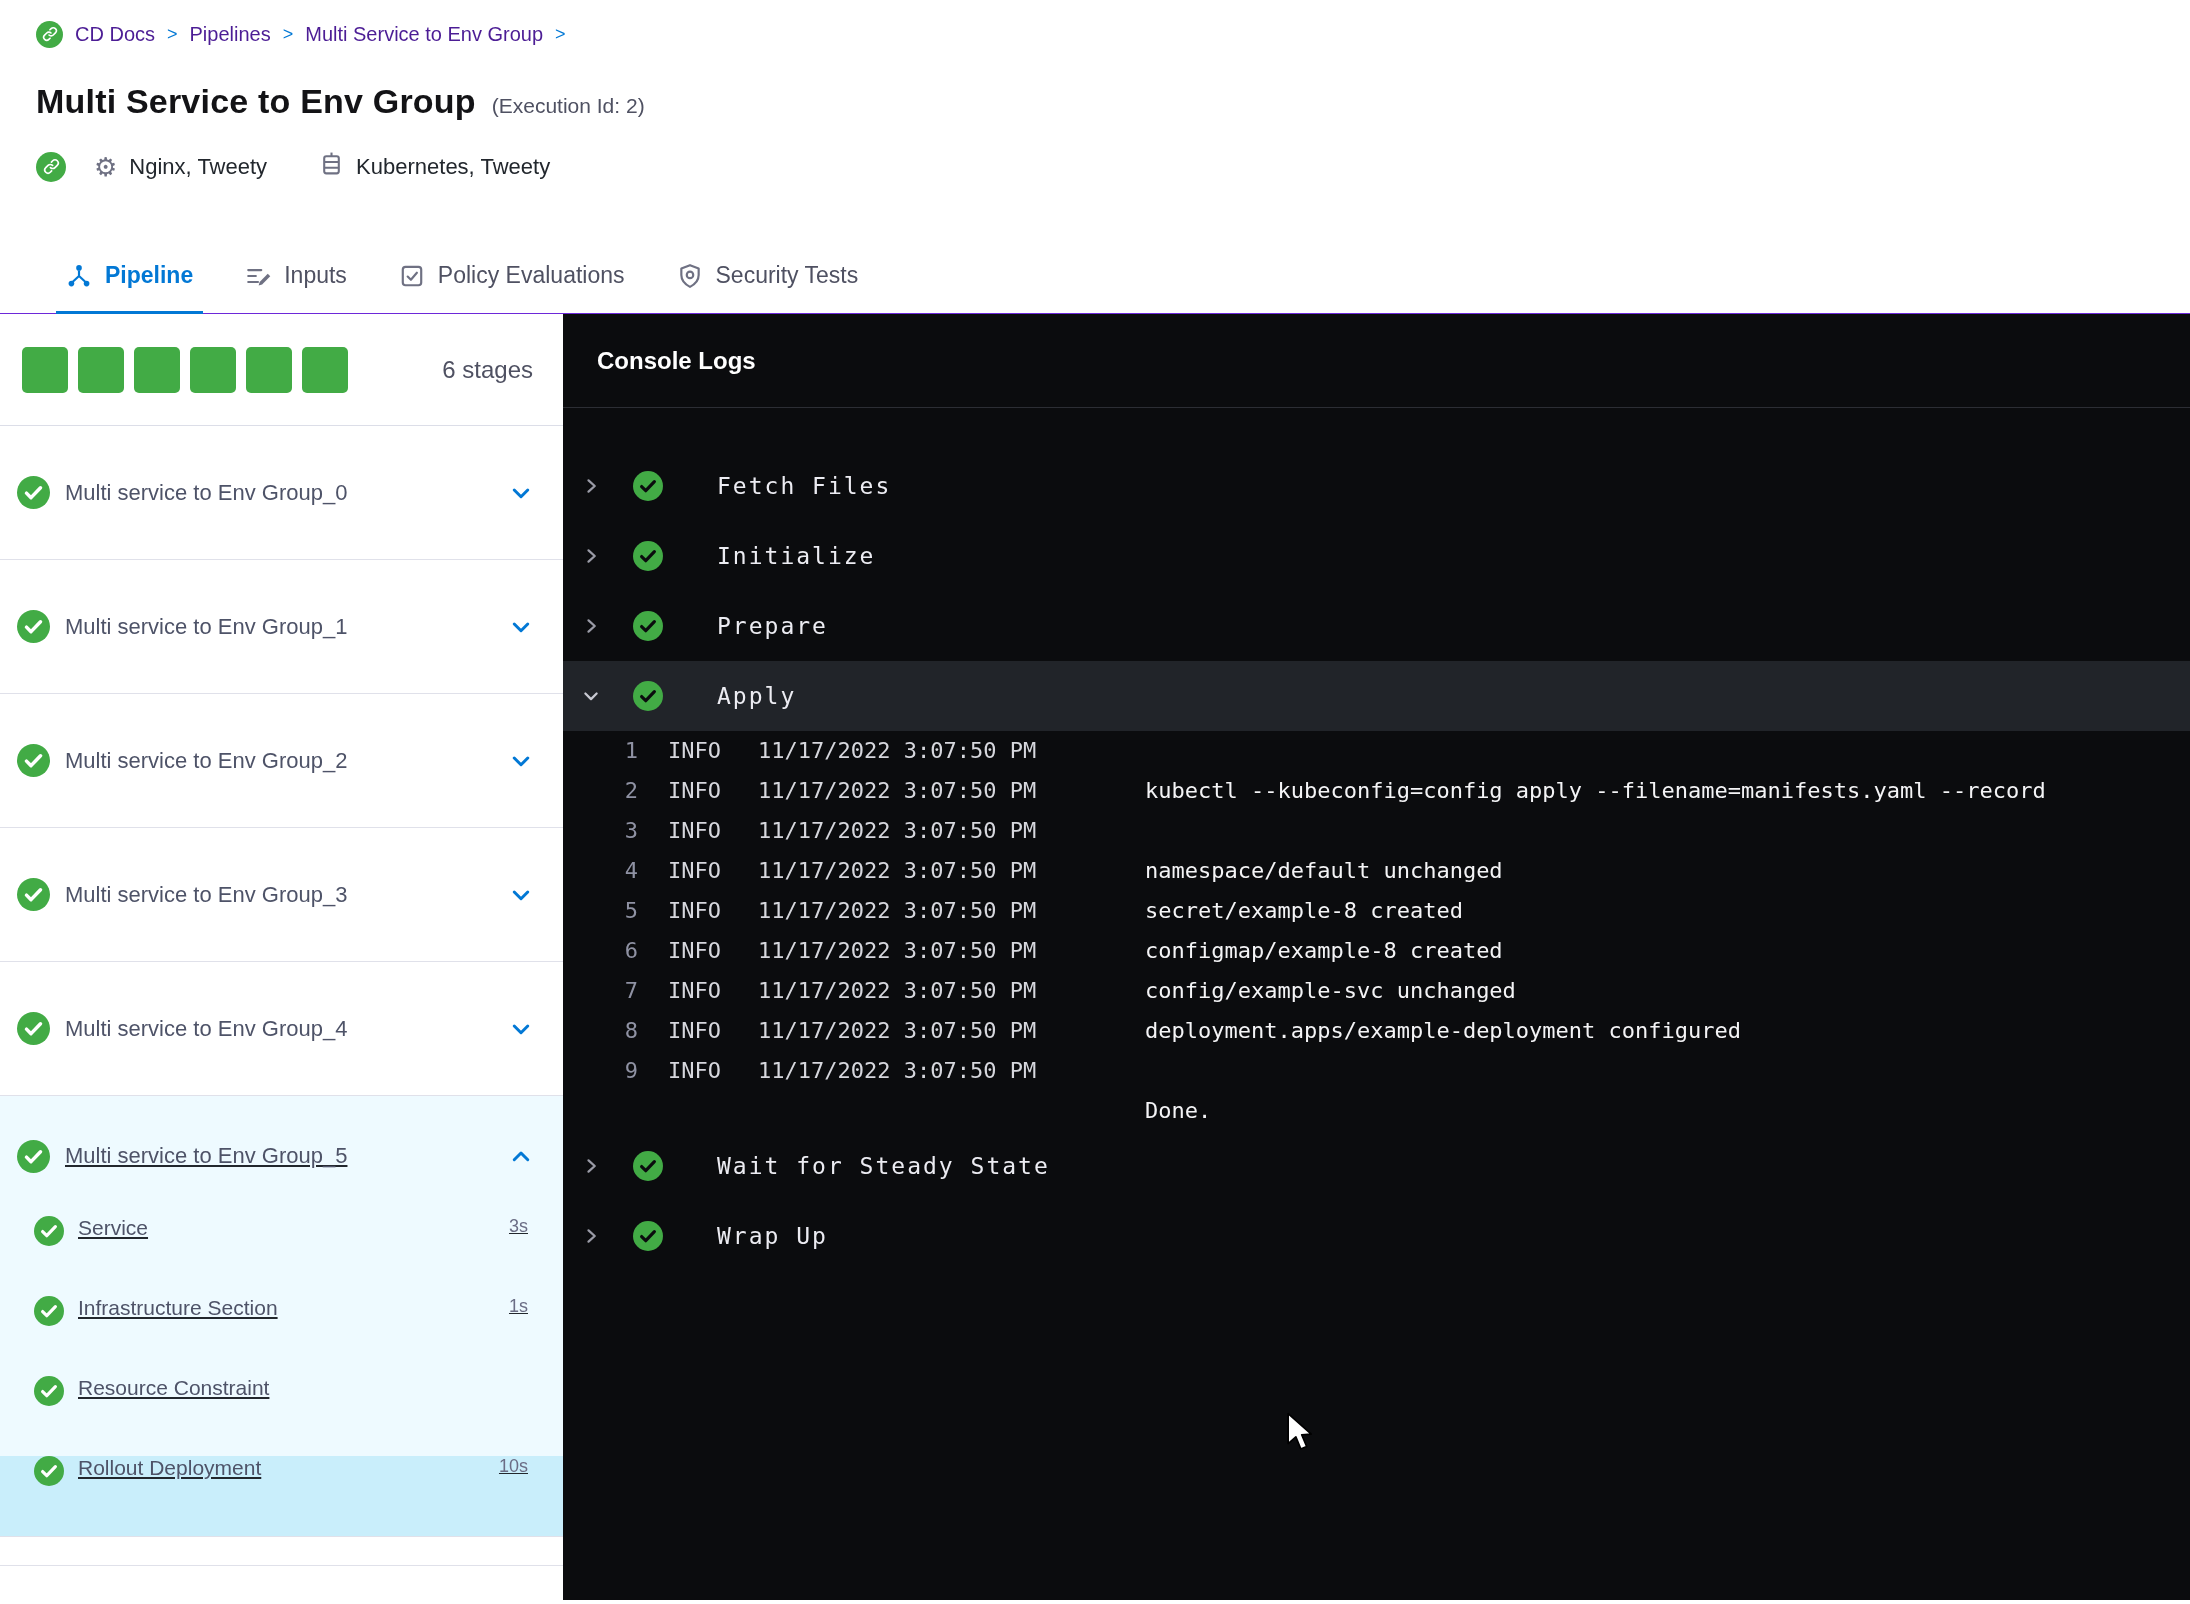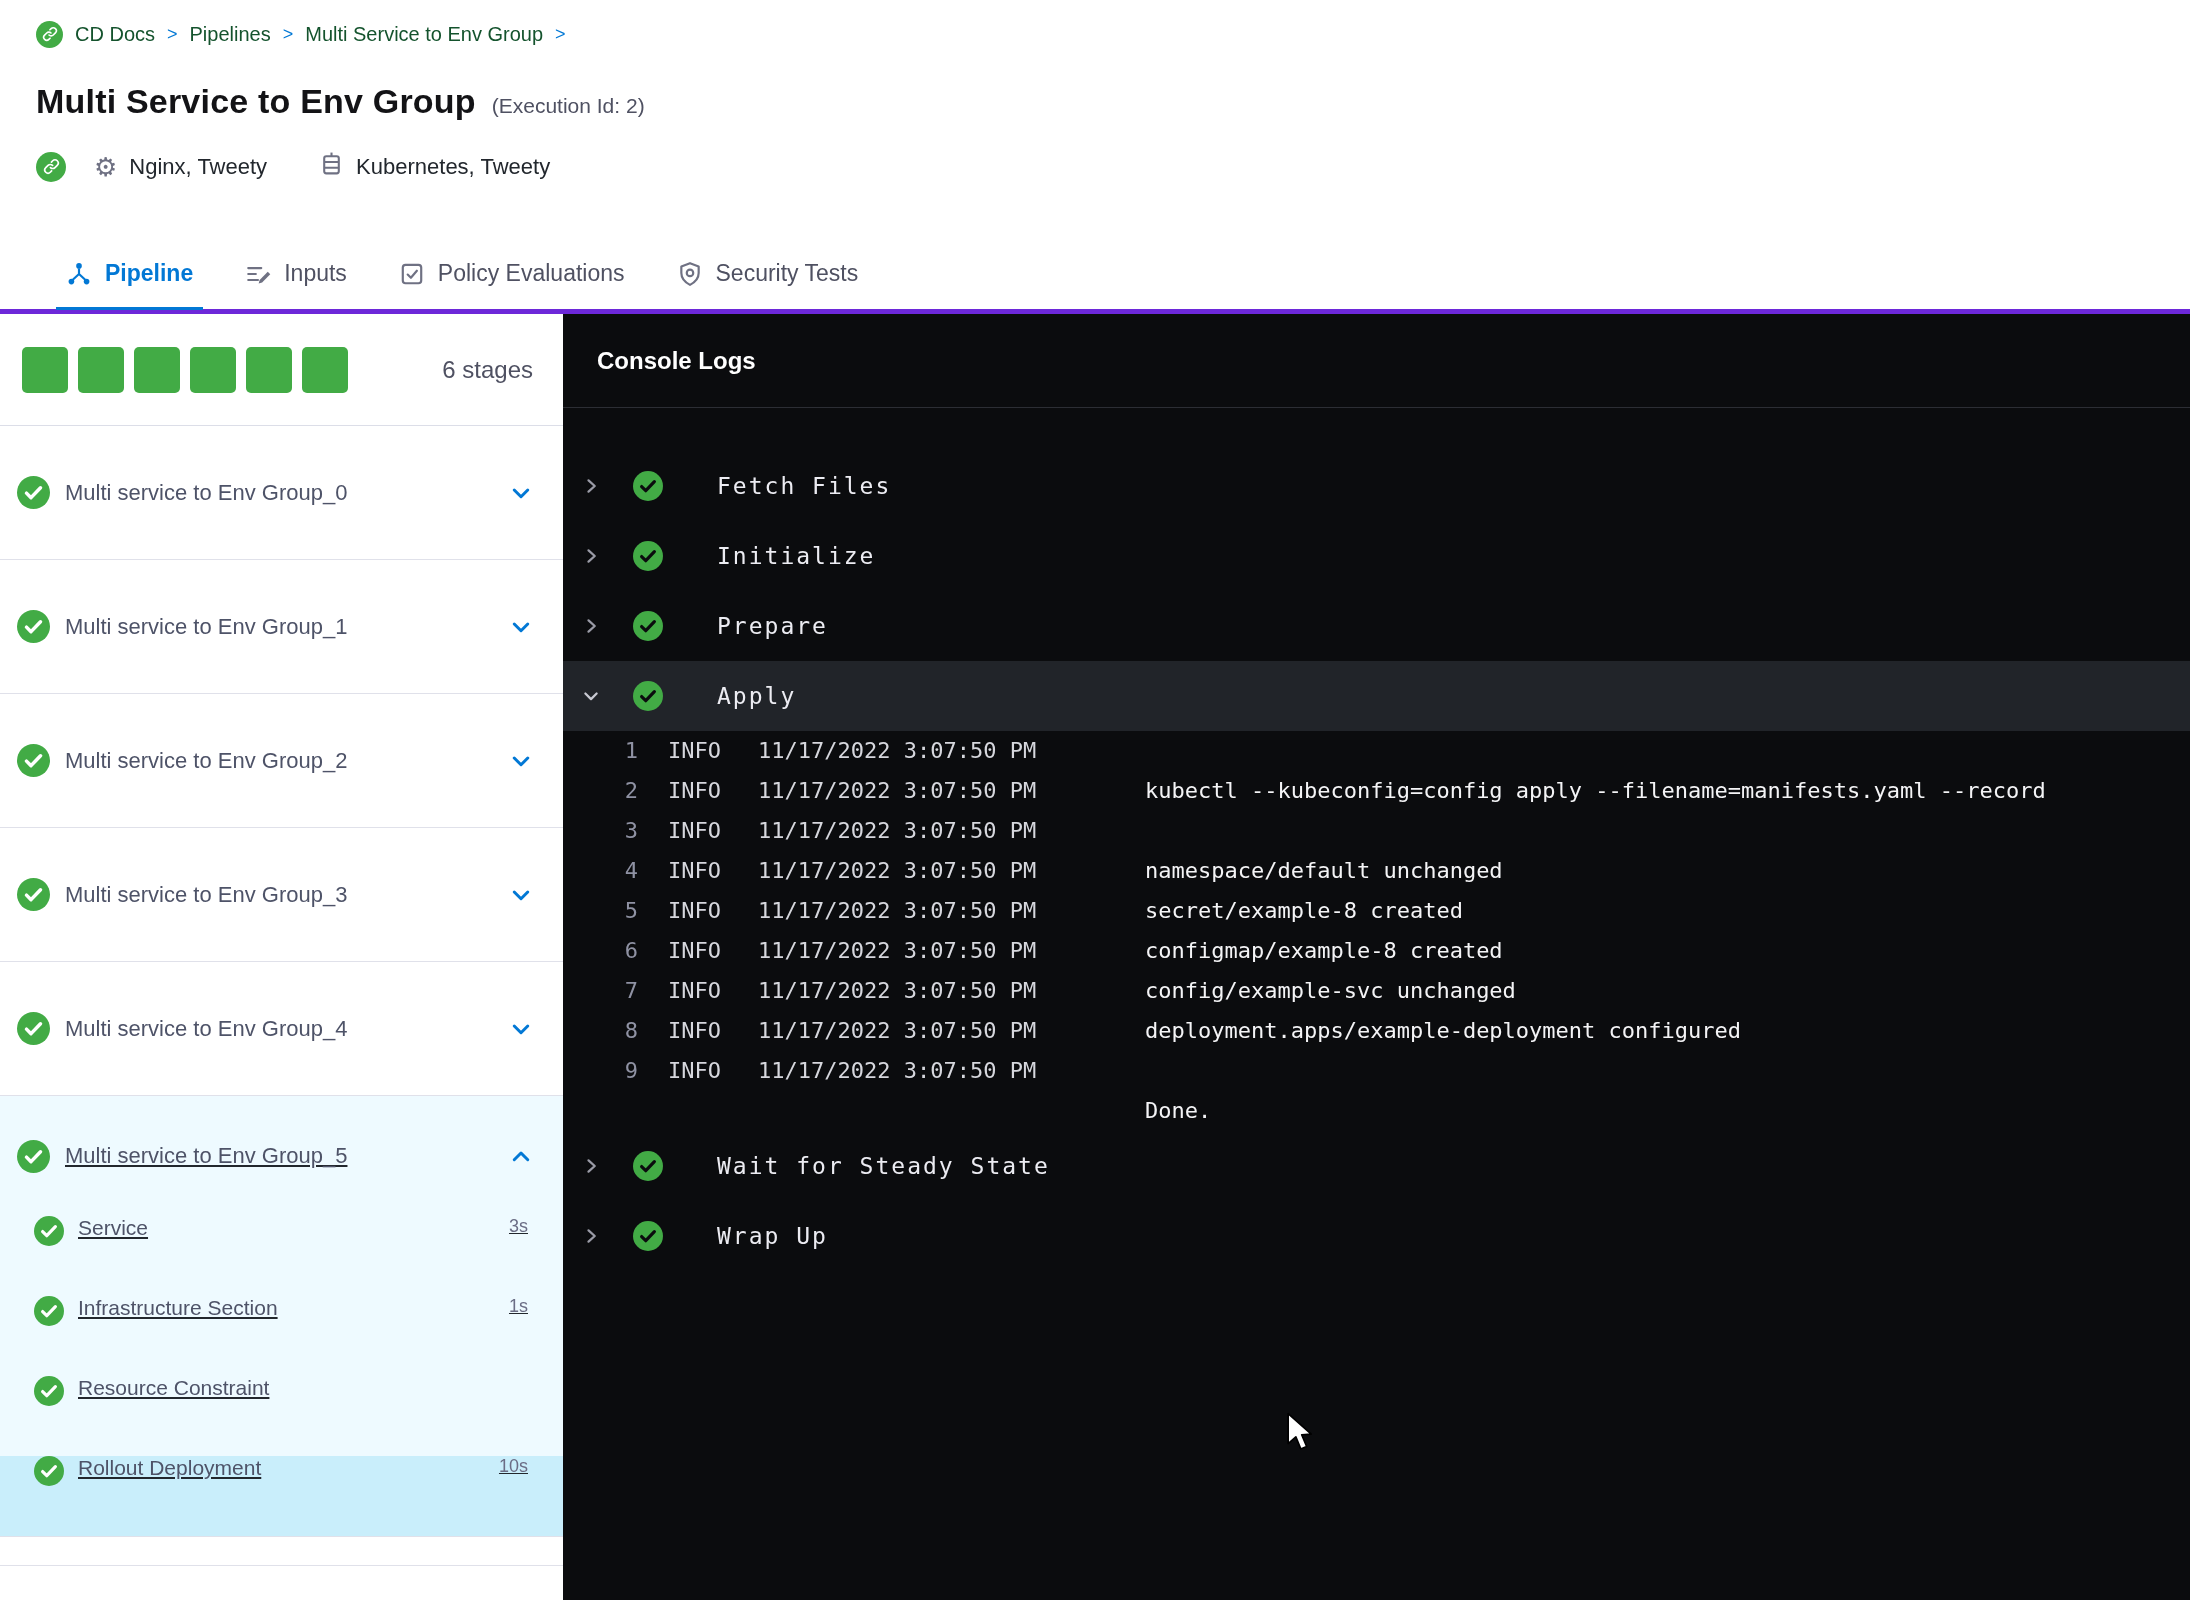--- a/index.html
+++ b/index.html
@@ -4,33 +4,33 @@
 <style>
   * { margin:0; padding:0; box-sizing:border-box; }
   html,body { background:#fff; }
   body { font-family:"Liberation Sans",sans-serif; color:#22272d; }
   .page { position:relative; width:2190px; height:1604px; overflow:hidden; background:#fff; }
 
   
   .header { padding:20px 0 0 36px; }
   .breadcrumb { display:flex; align-items:center; gap:12px; font-size:20px; height:28px; }
   .crumb-badge { width:27px; height:27px; border-radius:50%; background:#42ab45; display:flex; align-items:center; justify-content:center; flex:0 0 auto; }
-  .crumb { color:#14532d; text-decoration:none; cursor:pointer; }
+  .crumb { color:#4c1d95; text-decoration:none; cursor:pointer; }
   .crumb-sep { color:#0278d5; font-size:18px; }
   .title-row { display:flex; align-items:baseline; gap:16px; margin-top:34px; }
   .page-title { font-size:34px; font-weight:700; color:#131316; letter-spacing:0.2px; }
   .exec-id { font-size:21px; color:#4f5162; }
   .meta-row { display:flex; align-items:center; margin-top:30px; font-size:22px; color:#22272d; }
   .meta-badge { width:30px; height:30px; border-radius:50%; background:#42ab45; display:flex; align-items:center; justify-content:center; margin-right:28px; }
   .gear { font-size:26px; color:#6f7183; margin-right:12px; line-height:1; }
   .meta-text { margin-right:52px; }
   .rack-icon { margin-right:12px; color:#6f7183; }
 
   
-  .tabs { display:flex; align-items:stretch; height:76px; margin-top:56px; border-bottom:5px solid #6d28d9; padding-left:40px; }
+  .tabs { display:flex; align-items:stretch; height:76px; margin-top:56px; border-bottom:1px solid #6d28d9; padding-left:40px; }
   .tab { display:flex; align-items:center; gap:13px; padding:0 26px; font-size:23px; color:#4f5162; position:relative; cursor:pointer; }
   .tab svg { color:#6f7183; }
   .tab.active { color:#0278d5; font-weight:700; }
   .tab.active svg { color:#0278d5; }
   .tab.active::after { content:""; position:absolute; left:16px; right:16px; bottom:-1px; height:3px; background:#0278d5; }
 
   
   .body { display:flex; height:1286px; }
 
   

